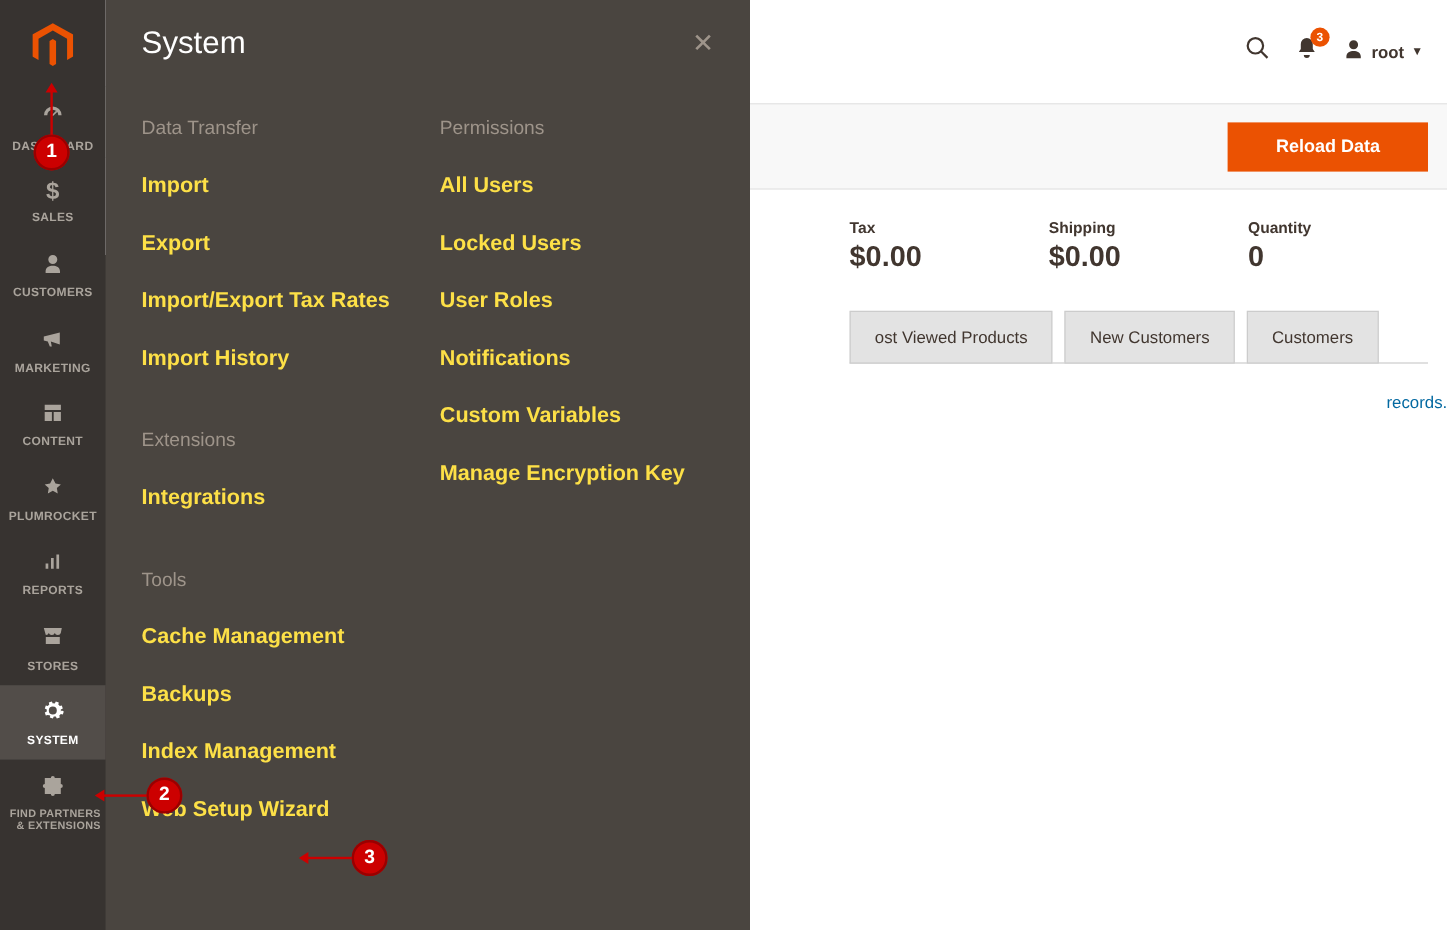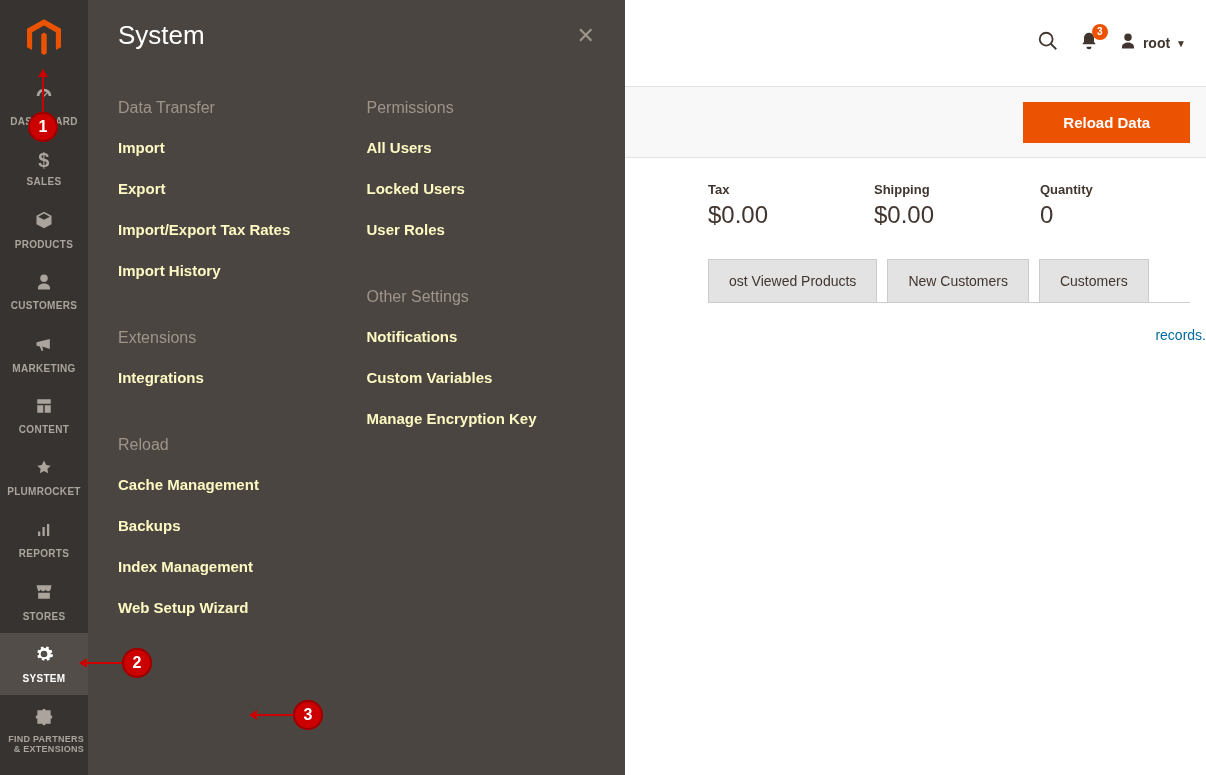--- a/index.html
+++ b/index.html
@@ -24,21 +24,21 @@
   .flyout {
     position: fixed; left: 88px; top: 0; width: 537px; height: 100vh;
     background: #4a4540; color: #fff; z-index: 20; padding: 20px 30px 30px 30px;
   }
   .flyout-header { display:flex; align-items:center; justify-content:space-between; margin-bottom: 40px; }
   .flyout-title { font-size: 26px; font-weight: 400; color:#fff; }
   .close-x { font-size: 22px; color:#9e948a; cursor:pointer; font-weight:300; }
   .flyout-cols { display:flex; gap: 20px; }
   .flyout-col { flex:1; }
   .section-head { color:#9e948a; font-size:16px; font-weight:400; margin-top: 8px; margin-bottom: 22px; }
-  .menu-link { display:block; color:#fef9c3; font-size:15px; font-weight:600; margin-bottom: 24px; cursor:pointer; }
+  .menu-link { display:block; color:#fde047; font-size:18px; font-weight:600; margin-bottom: 24px; cursor:pointer;margin-top:27px; }
 
   
   .main {
     margin-left: 88px; height: 100vh; background:#fff;
   }
   .topbar {
     height: 86px; display:flex; align-items:center; justify-content:flex-end;
     padding: 0 20px; gap: 20px; border-bottom: 0;
   }
   .top-icon { font-size: 20px; color:#41362f; cursor:pointer; position:relative; }
@@ -63,21 +63,21 @@
   .chart-msg {
     text-align:center; color:#666; padding: 20px 0 0 0; margin-left: 540px;
   }
   .chart-msg a { color:#006bb4; text-decoration:none; }
 
   .stats-row {
     display:flex; padding: 24px 0 30px 0; margin-left: 620px;
   }
   .stat { width: 170px; }
   .stat-label { font-size:13px; color:#41362f; font-weight:700; margin-bottom:4px;}
-  .stat-value { font-size:24px; color:#41362f; font-weight:400;}
+  .stat-value { font-size:24px; color:#41362f; font-weight:700;}
 
   .tabs-row {
     display:flex; margin-left: 620px; gap: 10px;
   }
   .tab {
     background:#e3e3e3; border:1px solid #ccc; padding: 13px 20px; font-size:14px;
     color:#41362f; cursor:pointer;
   }
   .tab:first-child { border-left:1px solid #ccc;}
   .tab-underline { border-bottom:1px solid #ccc; margin-left:620px; margin-top:-1px; margin-right:16px;}
@@ -104,28 +104,20 @@
     <span class="icon">
       <svg width="22" height="22" viewBox="0 0 24 24" fill="currentColor">
           <path d="M12 4a8 8 0 0 0-8 8h3a5 5 0 0 1 10 0h3a8 8 0 0 0-8-8zm-1 8l4-4 1 1-4 4z"></path>
         </svg>
     </span>
     <span>DASHBOARD</span>
   </div>
   <div class="nav-item">
     <span class="icon" style="font-weight:700;">$</span>
     <span>SALES</span>
-  </div>
-  <div class="nav-item">
-    <span class="icon">
-      <svg width="20" height="20" viewBox="0 0 24 24" fill="currentColor">
-          <path d="M12 2l9 5v10l-9 5-9-5V7l9-5zm0 2.3L5 8l7 3.8L19 8 12 4.3z"></path>
-        </svg>
-    </span>
-    <span>PRODUCTS</span>
   </div>
   <div class="nav-item">
     <span class="icon">
       <svg width="18" height="18" viewBox="0 0 24 24" fill="currentColor">
           <path d="M12 12a5 5 0 1 0 0-10 5 5 0 0 0 0 10zm0 2c-4 0-8 2-8 6v2h16v-2c0-4-4-6-8-6z"></path>
         </svg>
     </span>
     <span>CUSTOMERS</span>
   </div>
   <div class="nav-item">
@@ -195,33 +187,32 @@
     <div class="flyout-col">
       <div class="section-head">Data Transfer</div>
       <a class="menu-link">Import</a>
       <a class="menu-link">Export</a>
       <a class="menu-link">Import/Export Tax Rates</a>
       <a class="menu-link">Import History</a>
 
       <div class="section-head" style="margin-top:50px;">Extensions</div>
       <a class="menu-link">Integrations</a>
 
-      <div class="section-head" style="margin-top:50px;">Reload</div>
+      <div class="section-head" style="margin-top:50px;">Tools</div>
       <a class="menu-link">Cache Management</a>
       <a class="menu-link">Backups</a>
       <a class="menu-link">Index Management</a>
       <a class="menu-link">Web Setup Wizard</a>
     </div>
     <div class="flyout-col">
       <div class="section-head">Permissions</div>
       <a class="menu-link">All Users</a>
       <a class="menu-link">Locked Users</a>
       <a class="menu-link">User Roles</a>
 
-      <div class="section-head" style="margin-top:50px;">Other Settings</div>
       <a class="menu-link">Notifications</a>
       <a class="menu-link">Custom Variables</a>
       <a class="menu-link">Manage Encryption Key</a>
     </div>
   </div>
 </div>
 
 <div class="main">
   <div class="topbar">
     <span class="top-icon">

